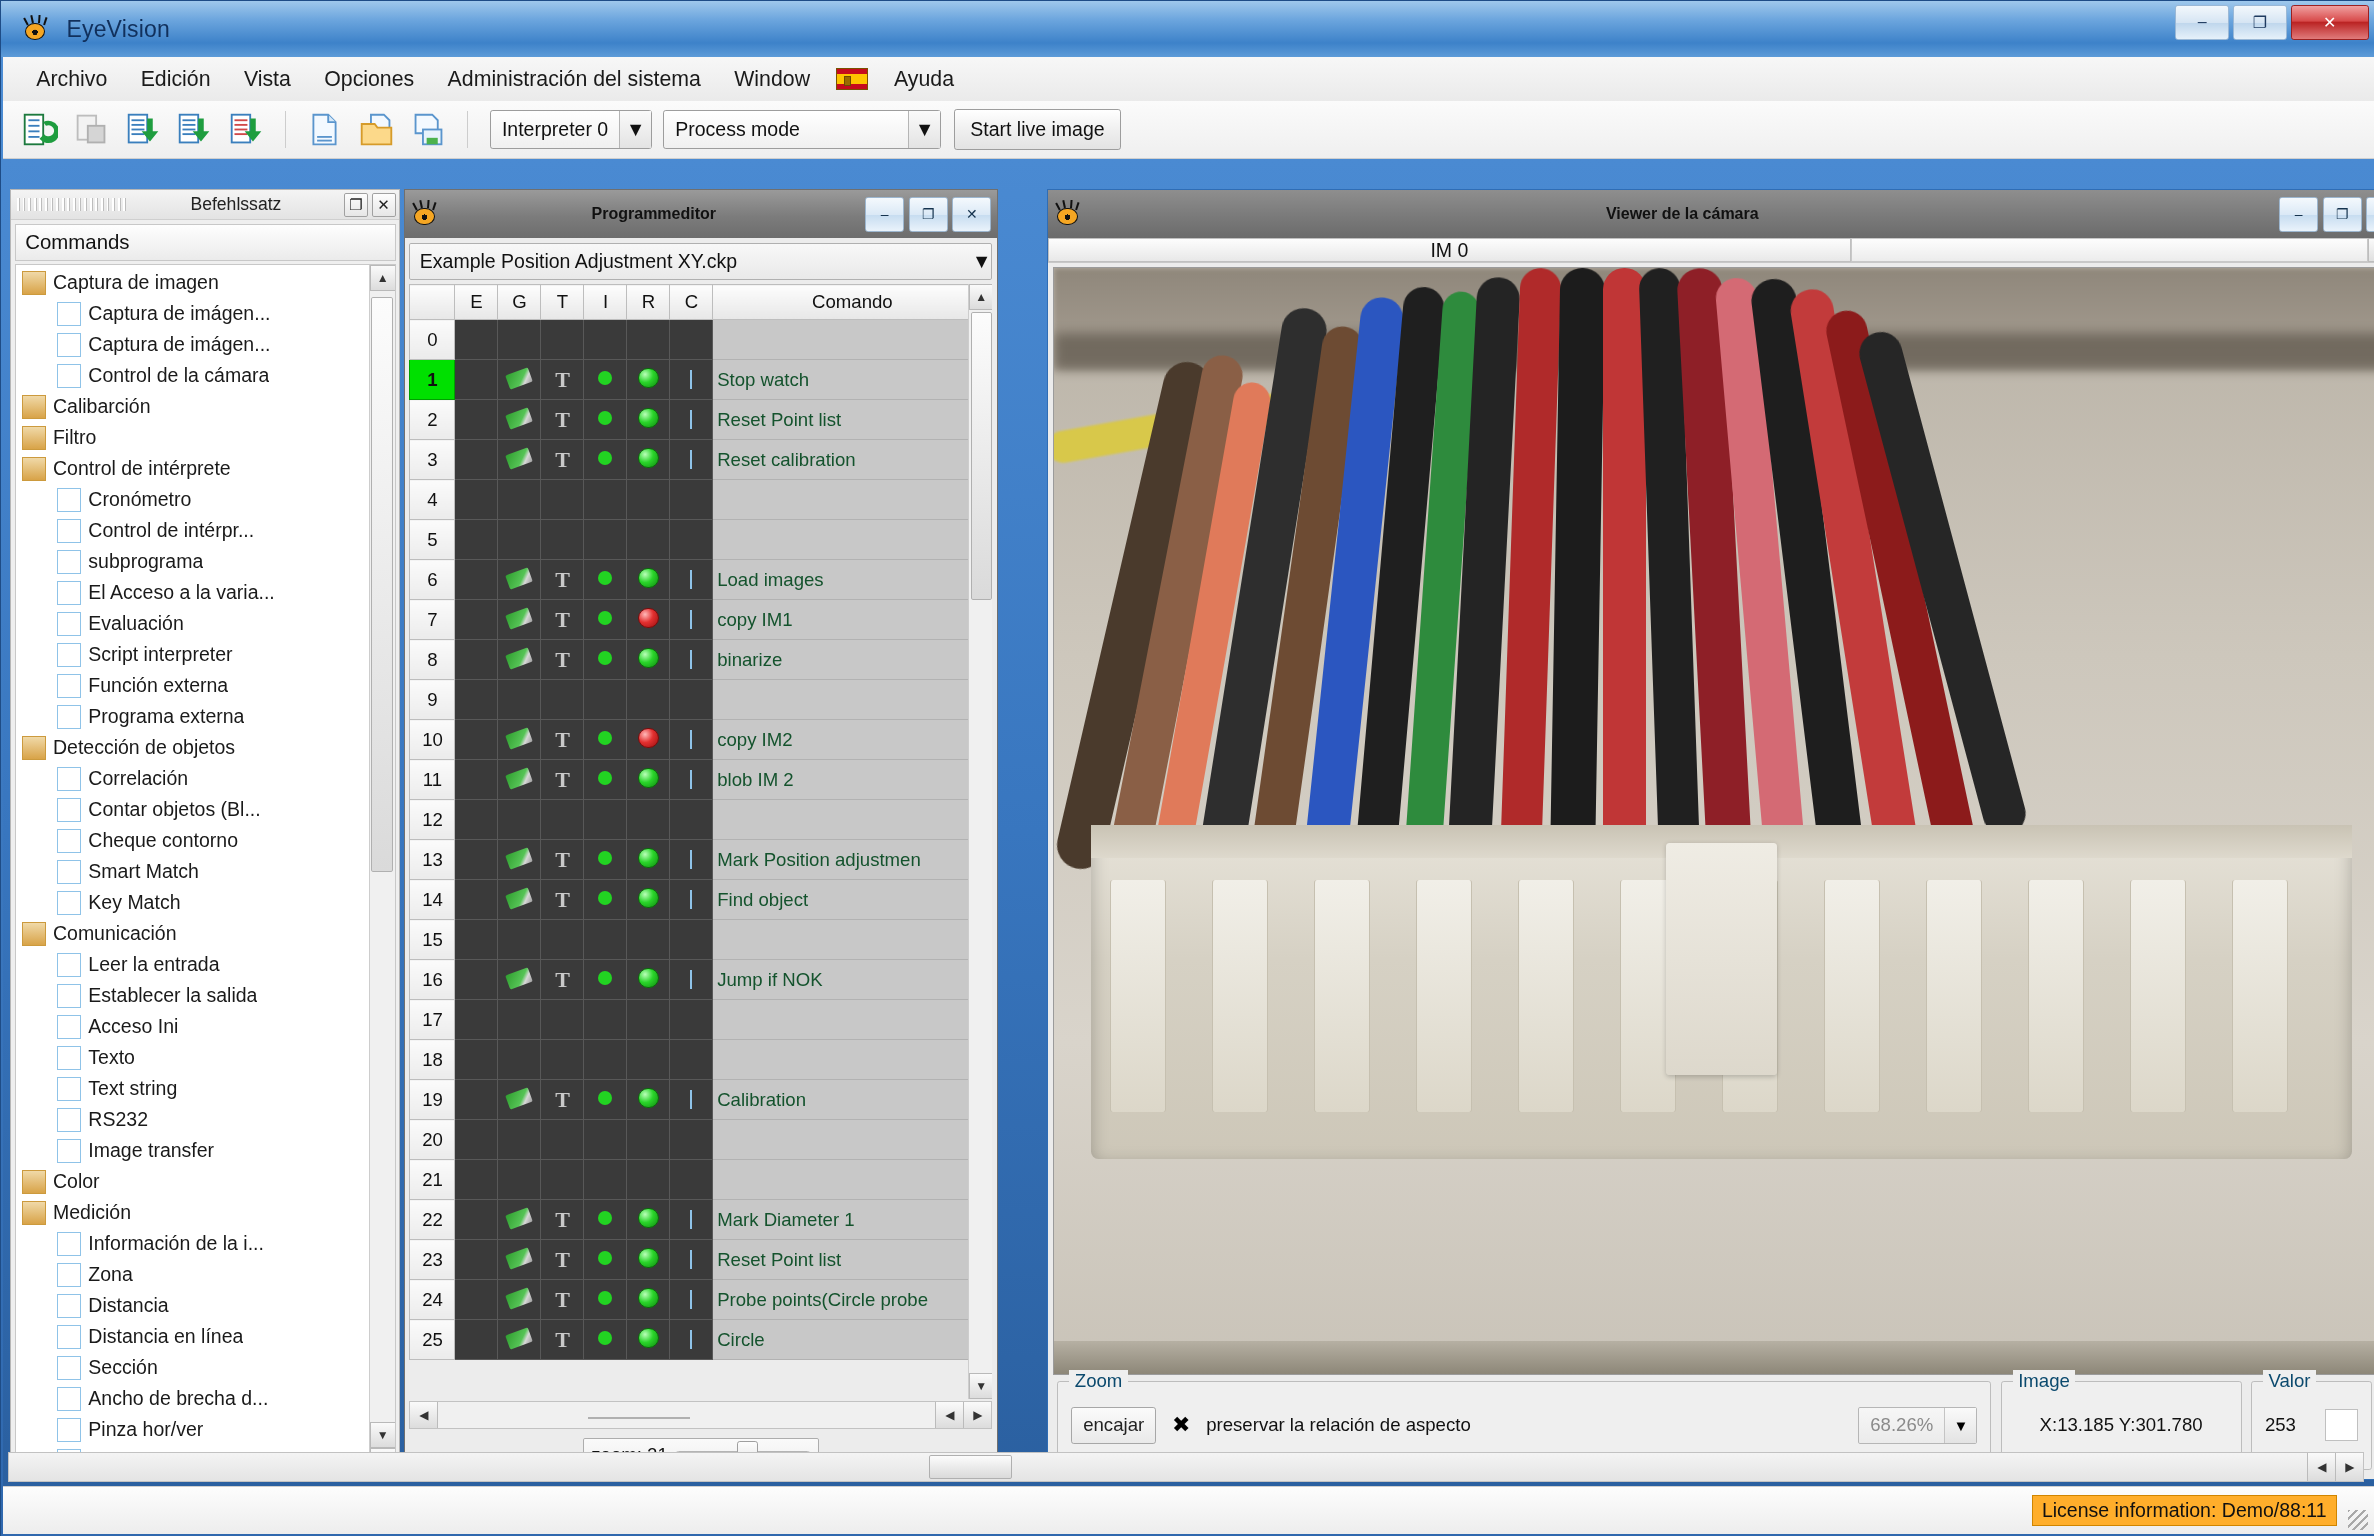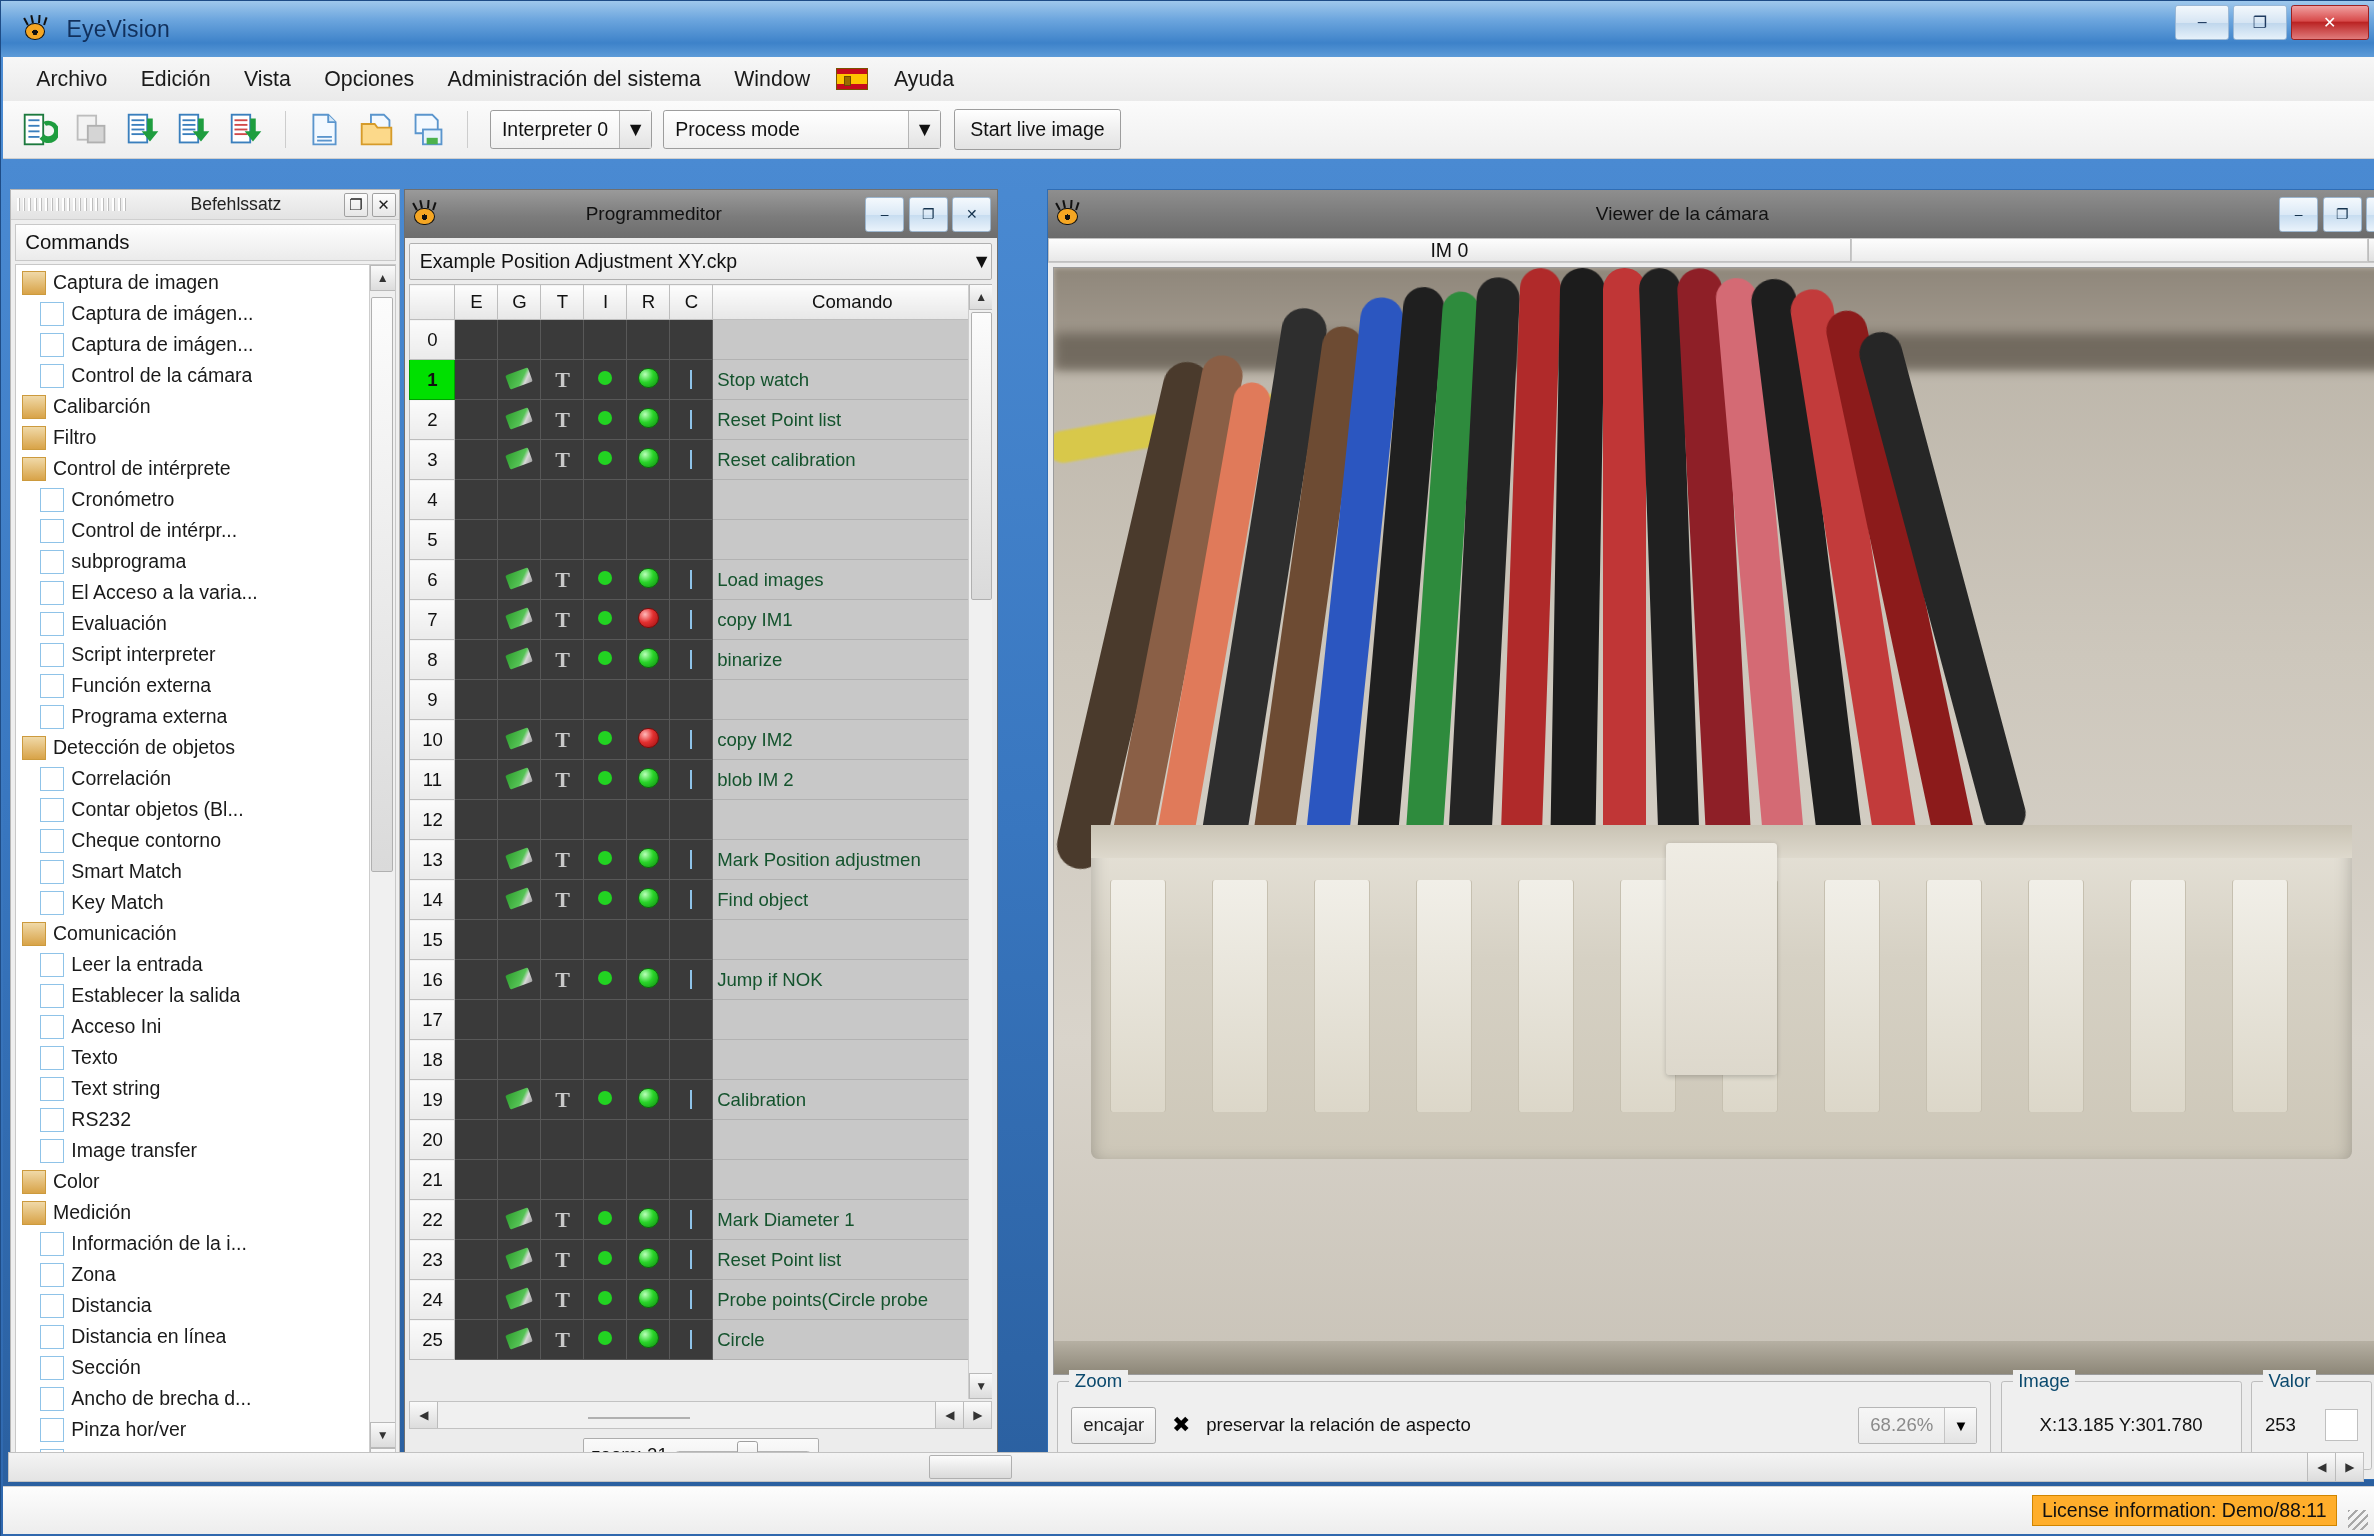--- a/index.html
+++ b/index.html
@@ -127,21 +127,21 @@
   }
   #tree-wrap {
     flex: 1; background: #fff; margin: 0 3.7px 3.7px 3.7px; border: 0.9px solid #c8c8c8;
     position: relative; overflow: hidden;
   }
   #tree { padding: 1.9px 0 0 0; }
   .tnode {
     display: flex; align-items: center; height: 31px; font-size: 19.5px; color: #1a1a1a;
     padding-left: 5.6px; white-space: nowrap; cursor: pointer;
   }
-  .tnode.child { padding-left: 24px; }
+  .tnode.child { padding-left: 41px; }
   .tnode .tlabel { margin-left: 7.4px; overflow: hidden; text-overflow: ellipsis; }
   .ticon {
     width: 24px; height: 24px; flex: 0 0 24px; position: relative;
     border: 0.9px solid #8fc3e8; background: #fff;
   }
   .ticon.cat { border-color: #cc9a3d; background: linear-gradient(180deg,#f0d9a8 0%,#d8a348 100%); }
 
   
   .sb-v {
     position: absolute; right: 0; top: 0; width: 26px; height: 100%;
@@ -162,21 +162,21 @@
   #prog-win {
     position: absolute; left: 401px; top: 30px; width: 594px; height: 1291px;
     background: #ececec; border: 1.9px solid #6f6f6f;
     display: flex; flex-direction: column;
   }
   .win-caption {
     height: 48px; background: linear-gradient(180deg,#9a9a9a 0%, #7c7c7c 55%, #6d6d6d 100%);
     display: flex; align-items: center; position: relative; padding: 0 5.6px;
   }
   .win-caption .wc-title {
-    flex: 1; text-align: center; font-size: 19px; color: #111; font-weight: 400;
+    flex: 1; text-align: center; font-size: 16px; color: #111; font-weight: 700;
   }
   .wc-btns { display: flex; gap: 4.6px; }
   .wc-btn {
     width: 39px; height: 35px; border: 0.9px solid #9cb6cf;
     background: linear-gradient(180deg,#f4f9fd 0%,#dbe9f6 50%,#c6dcf0 51%,#eaf3fb 100%);
     border-radius: 2.8px; display: flex; align-items: center; justify-content: center;
     font-size: 14px; color: #16344f; cursor: pointer;
   }
   #prog-file-combo {
     height: 37px; margin: 4.6px; border: 0.9px solid #b0b0b0; border-radius: 1.9px;

